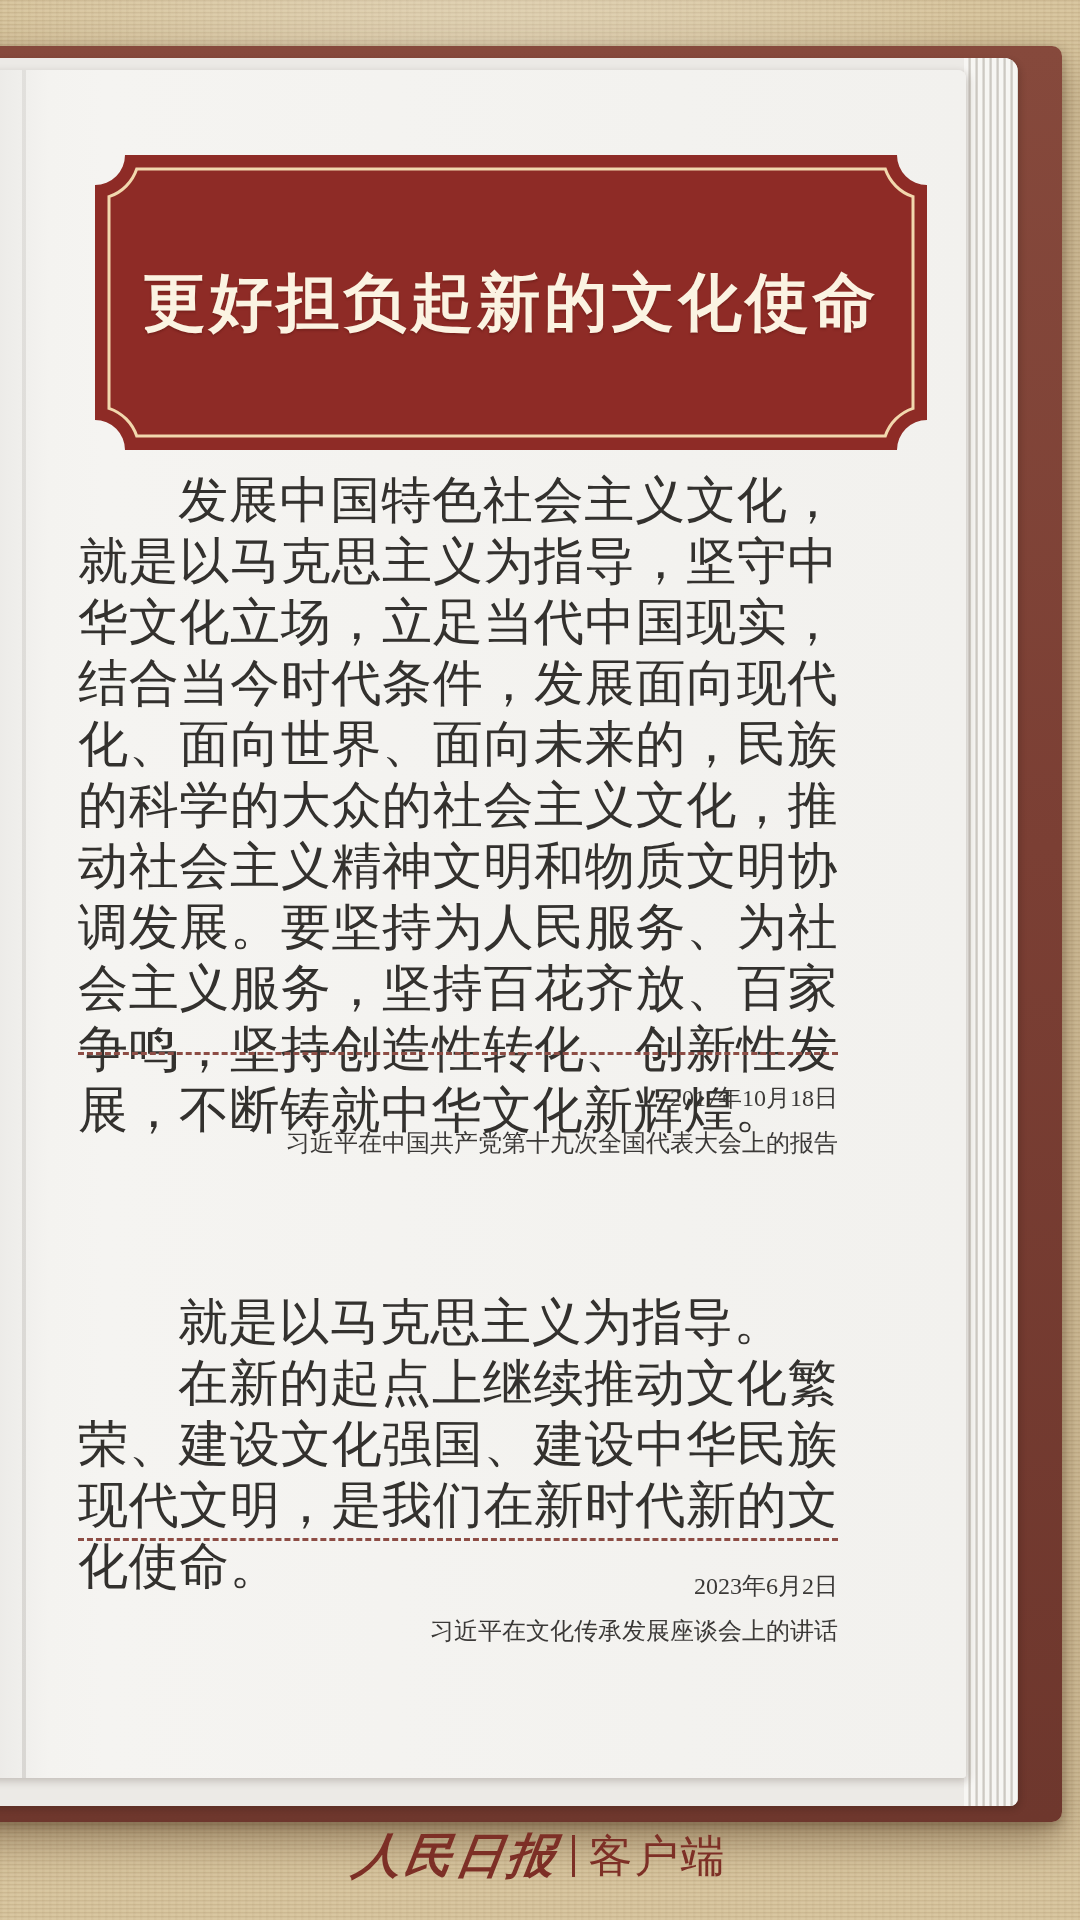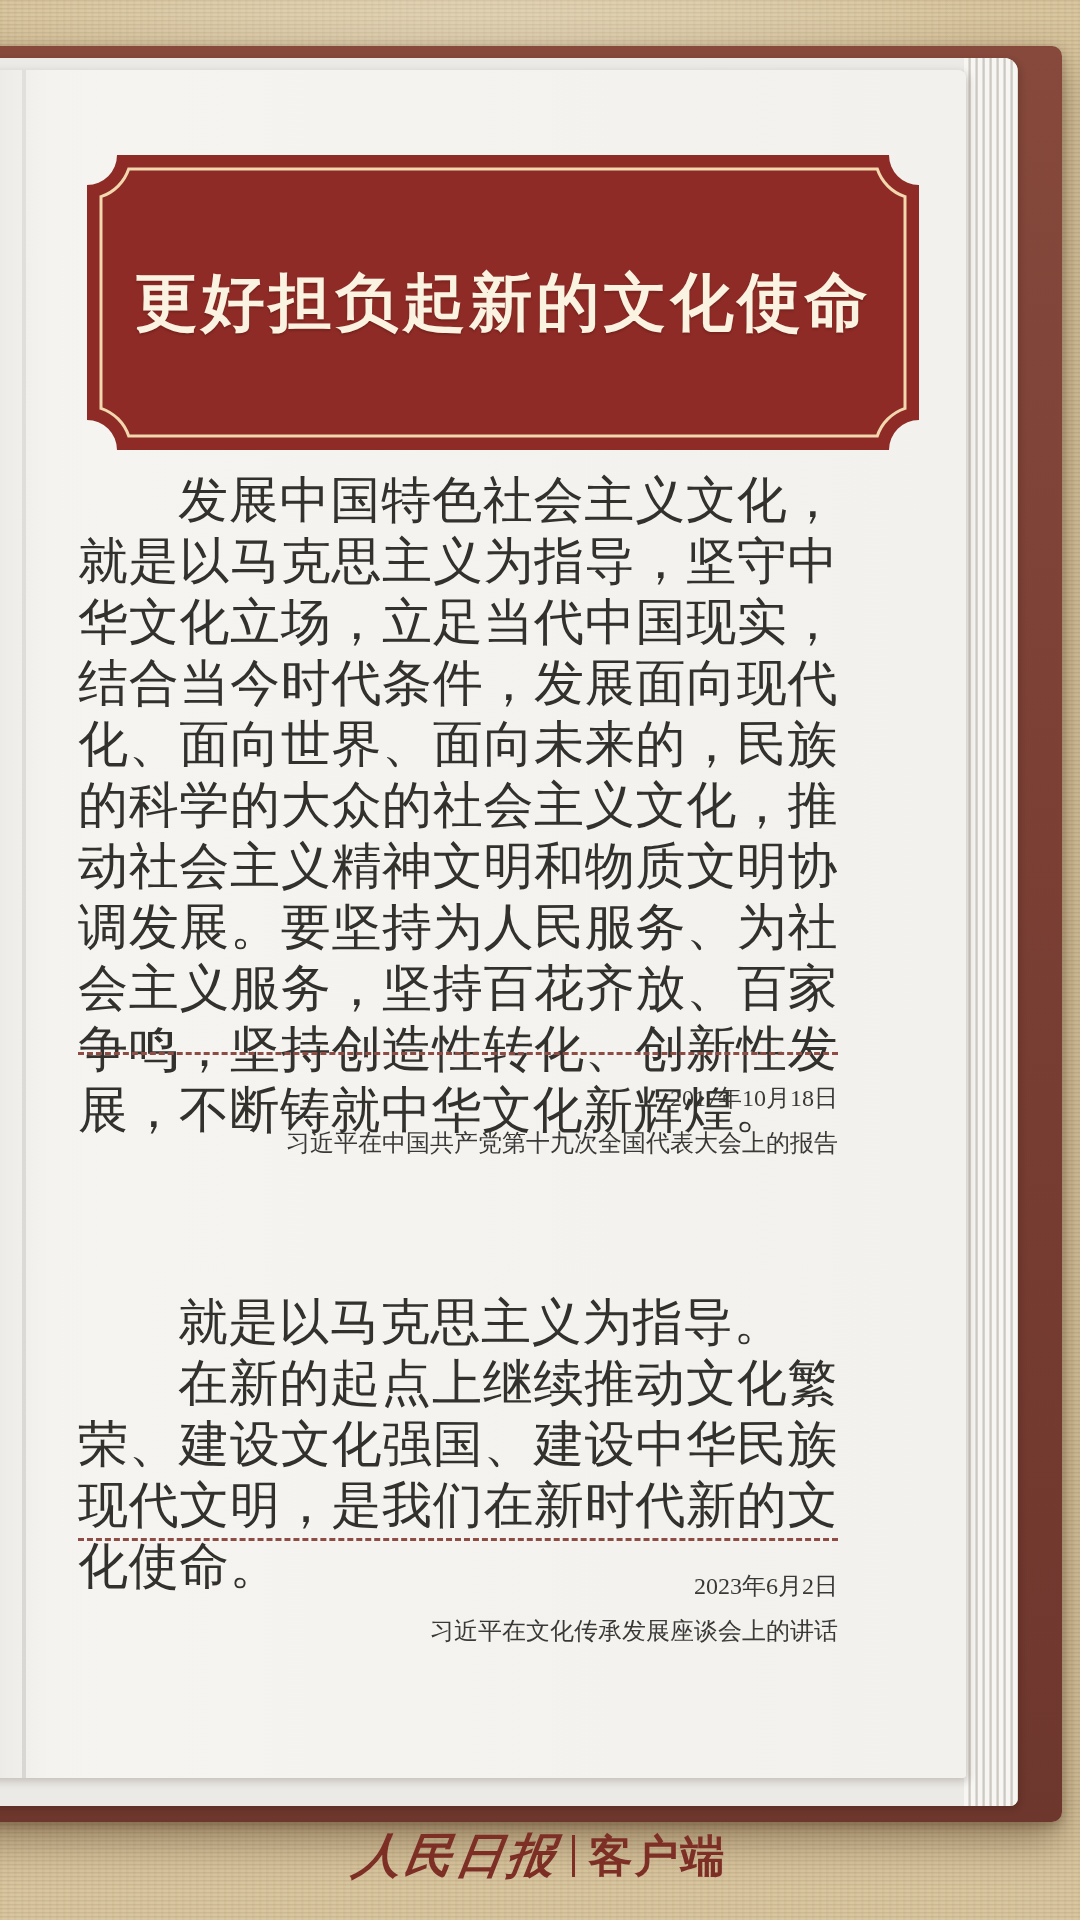--- a/index.html
+++ b/index.html
@@ -41,21 +41,21 @@
     position:absolute; left:-36px; top:70px; right:114px; bottom:142px;
     background:linear-gradient(90deg, #e6e4e0 0px, #eeedea 45px, #f4f3f0 85px, #f5f4f1 140px, #f2f1ee 100%);
     border-radius:0 8px 4px 0;
     box-shadow:2px 3px 9px rgba(40,25,15,0.22);
   }
   .page-crease {
     position:absolute; left:58px; top:0; bottom:0; width:4px;
     background:linear-gradient(180deg, rgba(95,88,80,0.10), rgba(95,88,80,0.16));
   }
   
-  .banner { position:absolute; left:123px; top:85px; width:832px; height:295px;text-align:right; }
+  .banner { position:absolute; left:131px; top:85px; width:832px; height:295px;text-align:right; }
   .banner svg { position:absolute; left:0; top:0; display:block; }
   .banner-title {
     position:absolute; inset:0; display:flex; align-items:center; justify-content:center;
     color:#fbf3e2; font-family:"Liberation Sans","DejaVu Sans",sans-serif;
     font-weight:900; font-size:63px; letter-spacing:4px; white-space:nowrap;
     text-shadow:0 2px 2px rgba(60,10,8,0.25);
   }
   
   .quote {
     position:absolute; left:114px; right:128px;
@@ -86,21 +86,21 @@
     color:#7d2f26;
   }
   .brand-script {
     font-family:"DejaVu Serif","Liberation Serif",serif;
     font-style:italic; font-weight:bold; font-size:48px;
     transform:skewX(-8deg); letter-spacing:3px;
   }
   .brand-divider { width:3px; height:42px; background:#7d2f26; }
   .brand-suffix {
     font-family:"Liberation Sans","DejaVu Sans",sans-serif;
-    font-weight:700; font-size:44px; letter-spacing:2px;
+    font-weight:400; font-size:44px; letter-spacing:2px;
   }
 </style>
 </head>
 <body>
 
 <div class="bg-texture"></div>
 
 <div class="cover"></div>
 <div class="stack">
   <div class="stack-stripes"></div>

